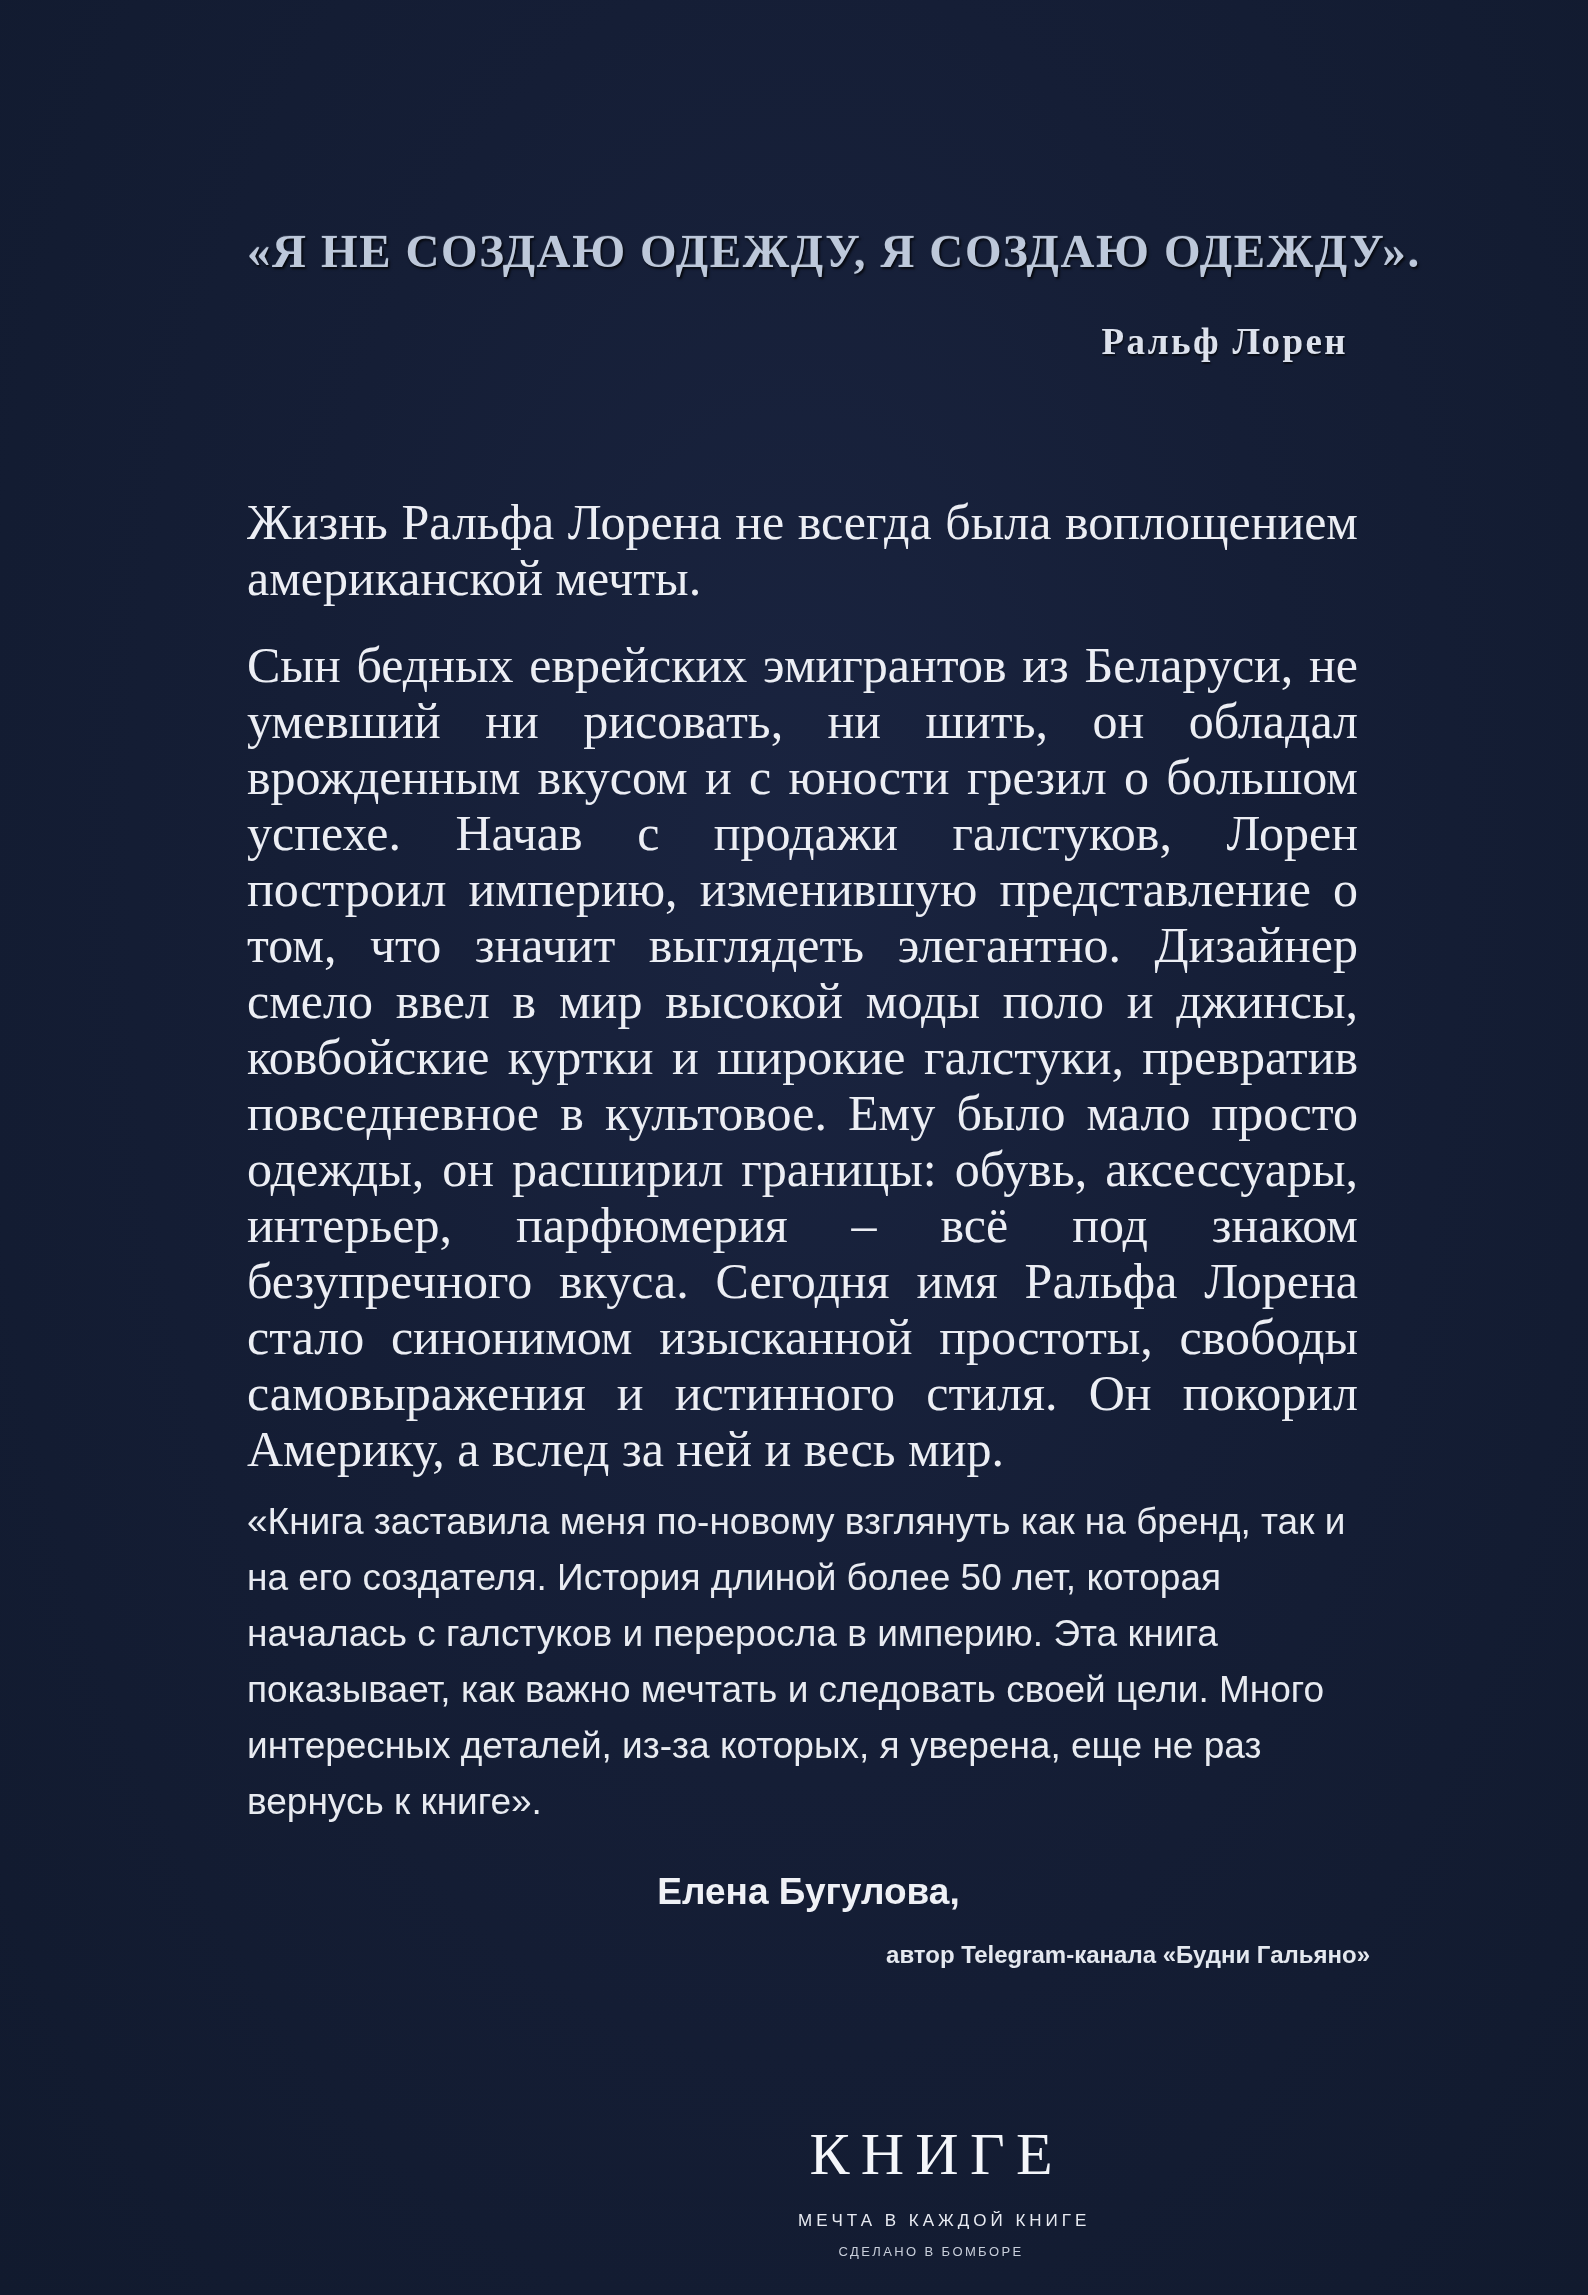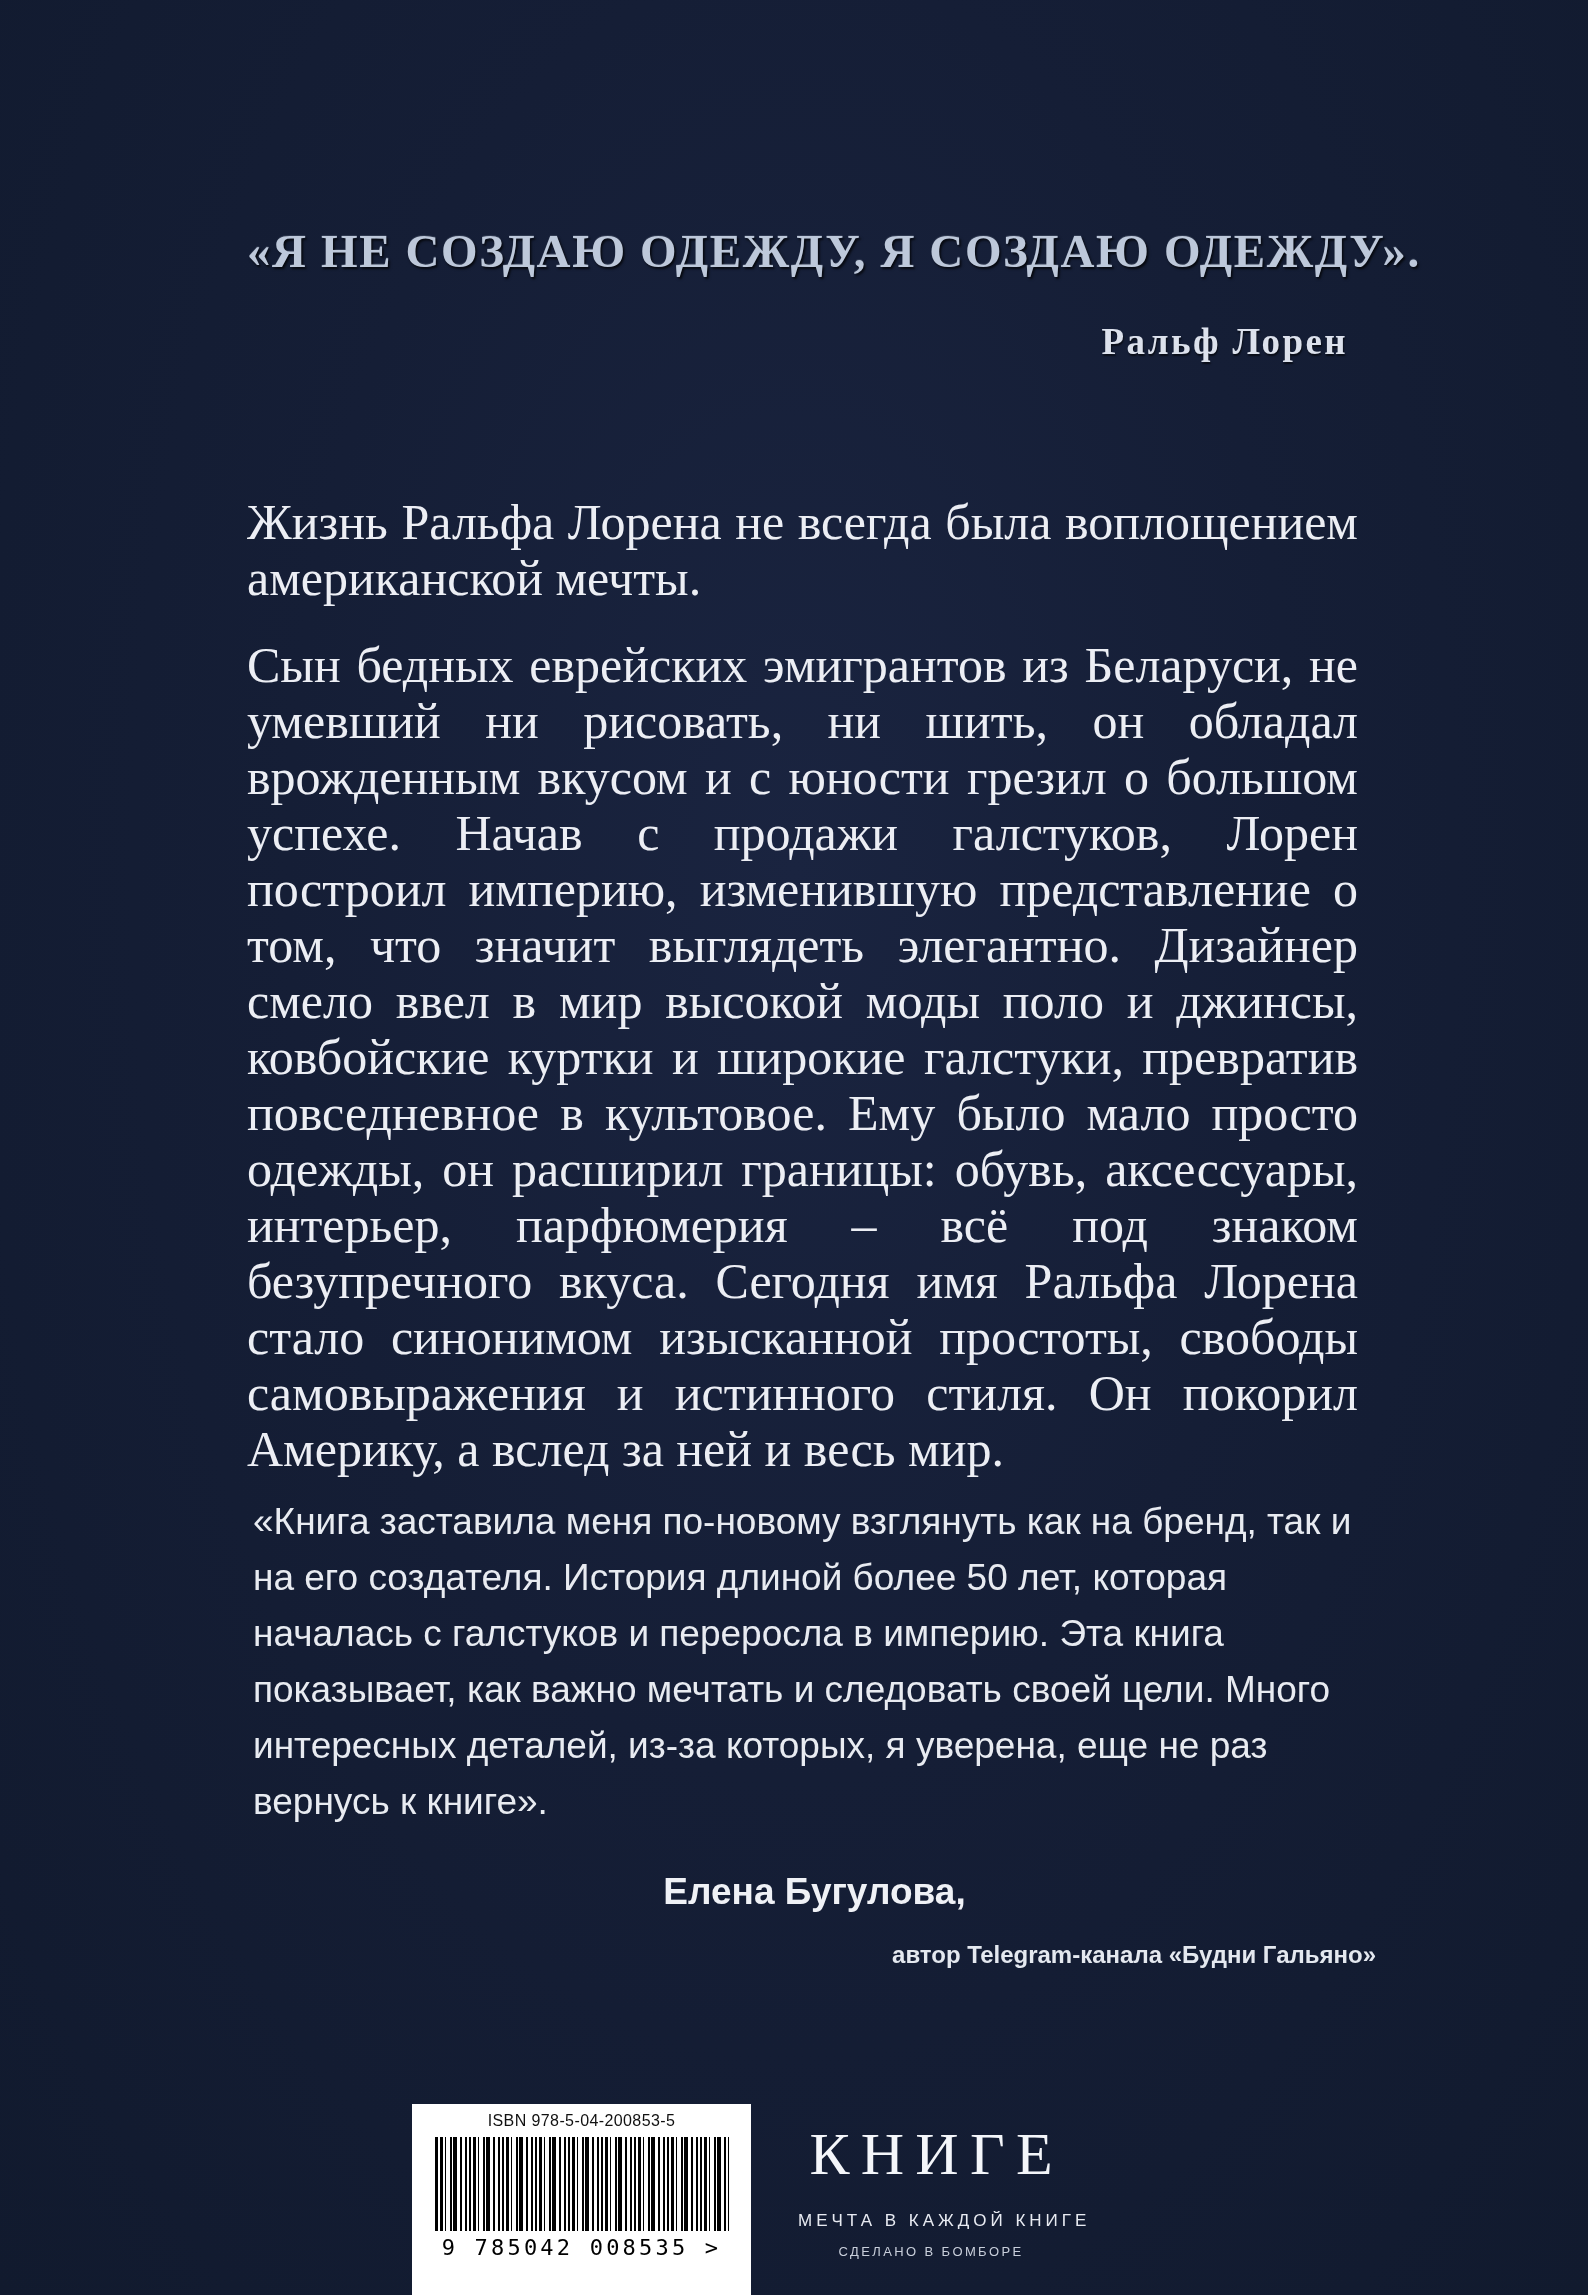--- a/index.html
+++ b/index.html
@@ -58,21 +58,21 @@
     hyphens: auto;
     -webkit-hyphens: auto;
     color: #eceef4;
   }
   .annotation p { margin: 0 0 31px 0; }
 
   
   .review {
     position: absolute;
     top: 1494px;
-    left: 253px;
+    left: 247px;
     width: 1123px;
     font-family: "Liberation Sans", sans-serif;
     font-size: 37px;
     line-height: 56px;
     color: #e8ebf1;
   }
   .review-author {
     margin-top: 34px;
     text-align: center;
     font-weight: 700;
@@ -179,25 +179,20 @@
     <p>Жизнь Ральфа Лорена не всегда была воплощением американской мечты.</p>
     <p>Сын бедных еврейских эмигрантов из Беларуси, не умевший ни рисовать, ни шить, он обладал врожденным вкусом и с юности грезил о большом успехе. Начав с продажи галстуков, Лорен построил империю, изменившую представление о том, что значит выглядеть элегантно. Дизайнер смело ввел в мир высокой моды поло и джинсы, ковбойские куртки и широкие галстуки, превратив повседневное в культовое. Ему было мало просто одежды, он расширил границы: обувь, аксессуары, интерьер, парфюмерия – всё под знаком безупречного вкуса. Сегодня имя Ральфа Лорена стало синонимом изысканной простоты, свободы самовыражения и истинного стиля. Он покорил Америку, а вслед за ней и весь мир.</p>
   </div>
 
   <div class="review">
     <div class="review-text">«Книга заставила меня по-новому взглянуть как на бренд, так и на его создателя. История длиной более 50 лет, которая началась с галстуков и переросла в империю. Эта книга показывает, как важно мечтать и следовать своей цели. Много интересных деталей, из-за которых, я уверена, еще не раз вернусь к книге».</div>
     <div class="review-author">Елена Бугулова,</div>
     <div class="review-role">автор Telegram-канала «Будни Гальяно»</div>
   </div>
 
-  <div class="barcode-box">
-    <div class="isbn-label">ISBN 978-5-04-200853-5</div>
-    <div class="bars"></div>
-    <div class="barcode-digits">9 785042 008535 &gt;</div>
-  </div>
 
   <div class="publisher">
     <div class="pub-name">КНИГЕ</div>
     <div class="pub-tag">МЕЧТА В КАЖДОЙ КНИГЕ</div>
     <div class="pub-made">СДЕЛАНО В БОМБОРЕ</div>
   </div>
 
 </div>
 
 

